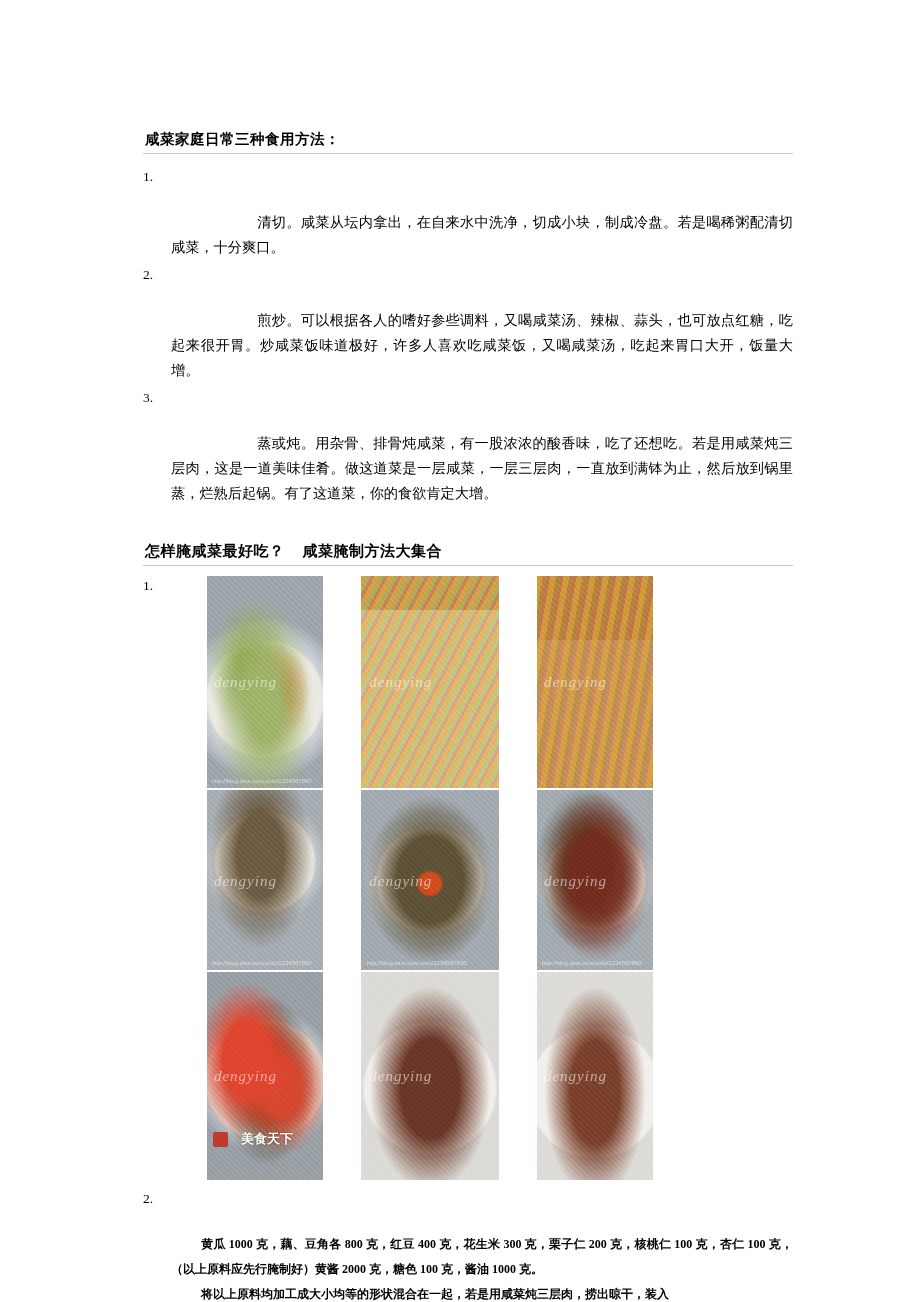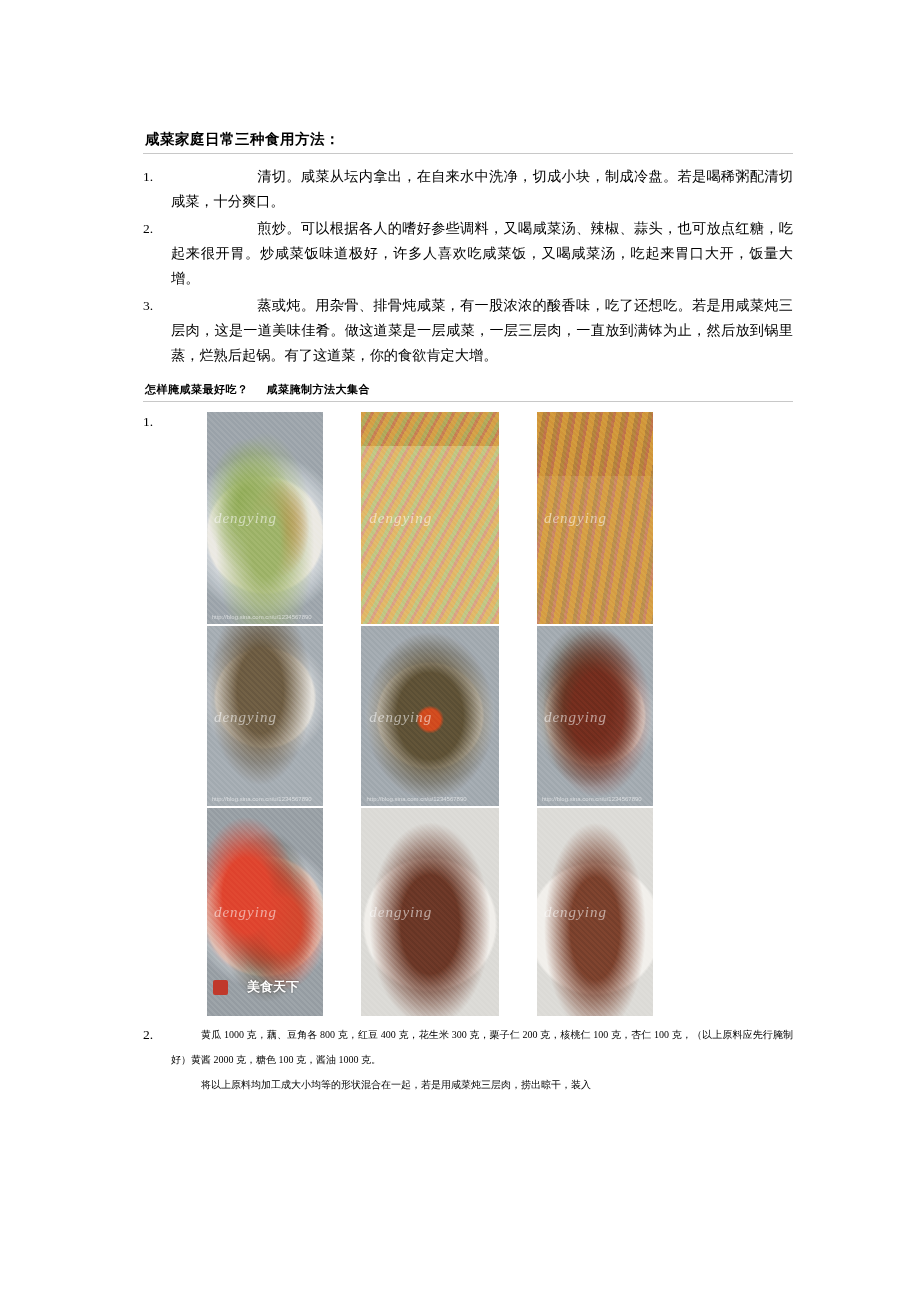--- a/index.html
+++ b/index.html
@@ -33,22 +33,22 @@
   .heading {
     font-family: "Liberation Sans", sans-serif;
     font-weight: bold;
     font-size: 14.5px;
     letter-spacing: 0.5px;
     padding: 0 0 4px 2px;
     border-bottom: 1px solid #c8c8c8;
     margin: 0 0 10px 0;
   }
   .heading.second {
-    margin-top: 14px;
-    font-size: 11px;
+    margin-top: 36px;
+    font-size: 15px;
   }
   .heading .gap {
     display: inline-block;
     width: 18px;
   }
 
   
   .olist {
     margin: 0;
     padding: 0;
@@ -65,20 +65,21 @@
     line-height: 25px;
     text-align: left;
     padding-left: 0px;
   }
   .li-body {
     flex: 1 1 auto;
     font-size: 14.2px;
     line-height: 25px;
     text-align: justify;
     text-justify: inter-ideograph;
+    margin-top: 46px;
   }
   .li-body .indent {
     display: inline-block;
     width: 86px;
   }
 
   
   .grid-wrap {
     margin: 6px 0 6px 0;
     display: flex;
@@ -119,24 +120,24 @@
     left: 4%;
     bottom: 4px;
     font-size: 6px;
     color: rgba(255,255,255,0.6);
     white-space: nowrap;
     font-family: "Liberation Sans", sans-serif;
   }
   .logo-badge {
     position: absolute;
     left: 6px;
-    bottom: 20px;
+    bottom: 32px;
     display: flex;
     align-items: center;
-    gap: 19px;
+    gap: 13px;
     color: #ffffff;
     font-family: "Liberation Sans", sans-serif;
     font-size: 13px;
     font-weight: bold;
     text-shadow: 0 0 2px rgba(0,0,0,.5);
   }
   .logo-sq {
     width: 15px;
     height: 15px;
     background: #c0392b;
@@ -206,24 +207,25 @@
   .noise {
     position: absolute;
     inset: 0;
     background-image:
       repeating-linear-gradient(45deg, rgba(0,0,0,.05) 0 2px, rgba(255,255,255,.04) 2px 4px);
     mix-blend-mode: overlay;
   }
 
   
   .para {
-    font-size: 10px;
+    font-size: 12px;
     line-height: 25px;
     text-align: justify;
     text-justify: inter-ideograph;
+    font-weight: bold;
   }
   .para .ind2 {
     display: inline-block;
     width: 30px;
   }
   .tail-row {
     display: flex;
     align-items: flex-start;
     margin-top: 4px;
   }

